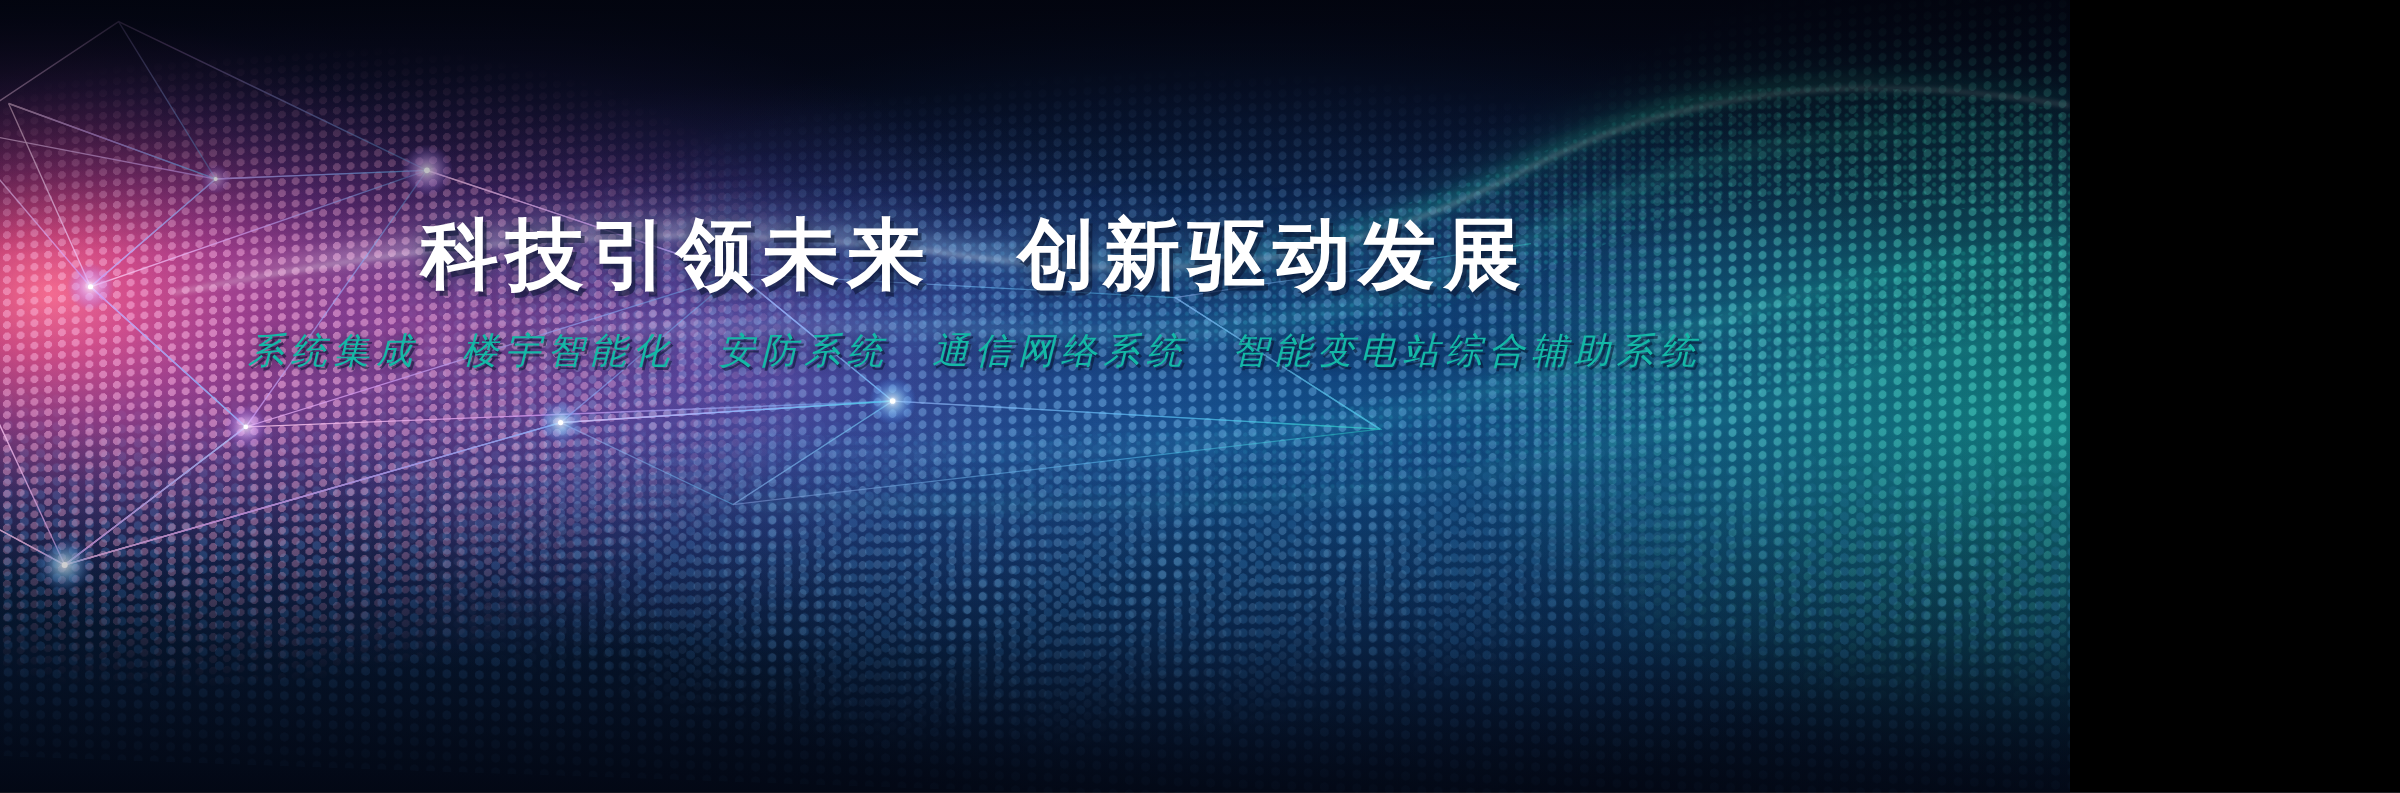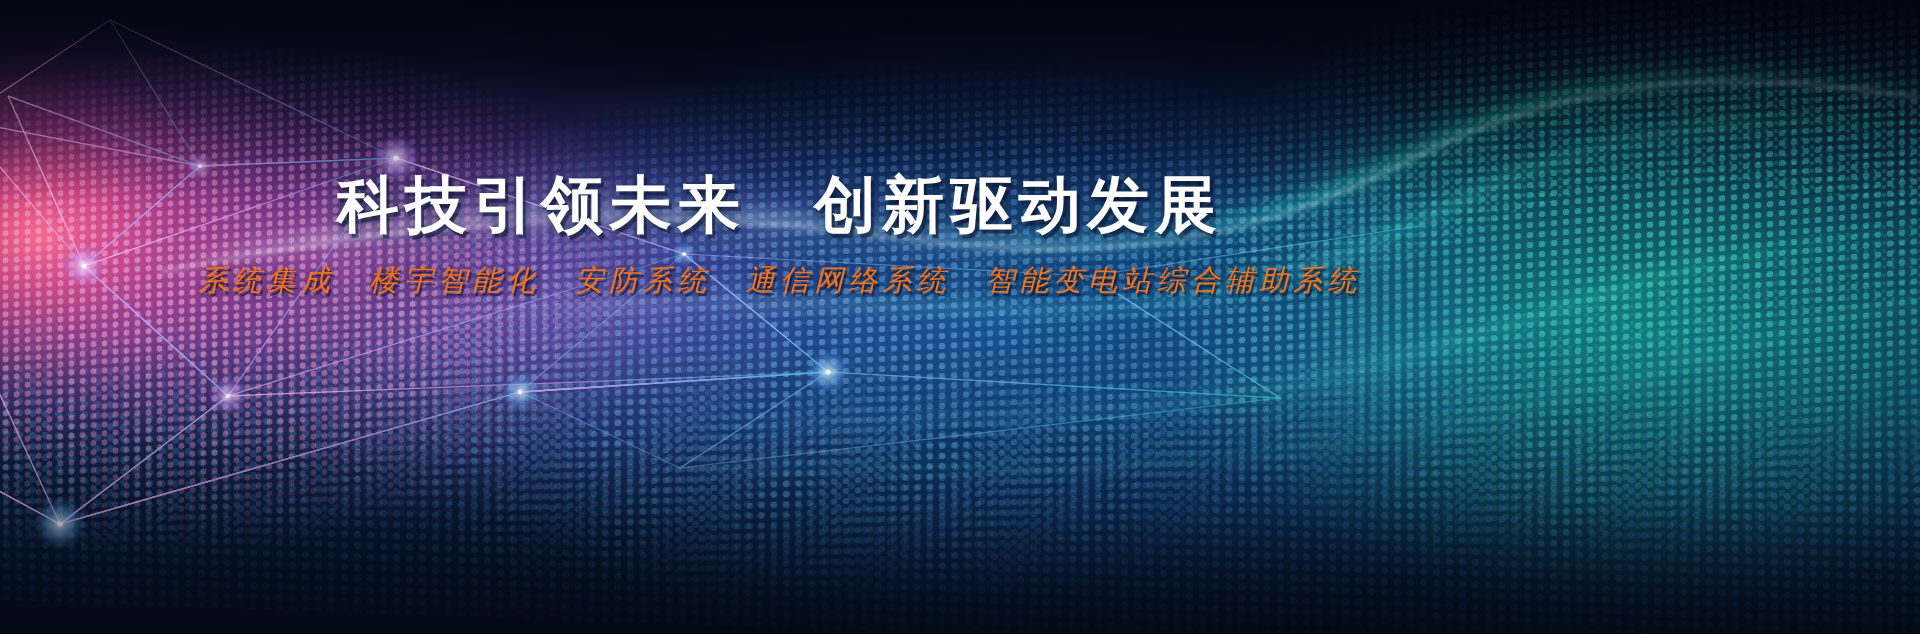--- a/index.html
+++ b/index.html
@@ -1,18 +1,18 @@
 <!DOCTYPE html>
 <html><head>
 <meta charset="utf-8">
 <title>Banner</title>
 <style>
   html,body{margin:0;padding:0;background:#000;}
   #stage{
-    position:relative;width:1920px;height:634px;overflow:hidden;
+    position:relative;width:1656px;height:634px;overflow:hidden;
     font-family:"Liberation Sans","DejaVu Sans",sans-serif;
     background:#060c1c;
   }
   .layer{position:absolute;inset:0;pointer-events:none;}
 
   
   #base-dark{
     background:
       linear-gradient(180deg,#060a1a 0%,#07112b 30%,#08203f 62%,#061429 100%);
   }
@@ -120,21 +120,21 @@
       3px 4px 0 rgba(10,20,50,0.55),
       0 2px 14px rgba(8,20,48,0.75),
       0 0 34px rgba(120,190,255,0.30);
   }
   #subtitle{
     margin:24px 0 0 0;
     font-size:29px;
     font-style:italic;
     font-weight:400;
     letter-spacing:0.18em;
-    color:#f97316;
+    color:#14b8a6;
     white-space:pre;
     text-shadow:
       2px 3px 0 rgba(8,18,46,0.55),
       0 1px 10px rgba(8,20,48,0.70);
   }
 </style>
 </head>
 <body>
 
 <div id="stage">

